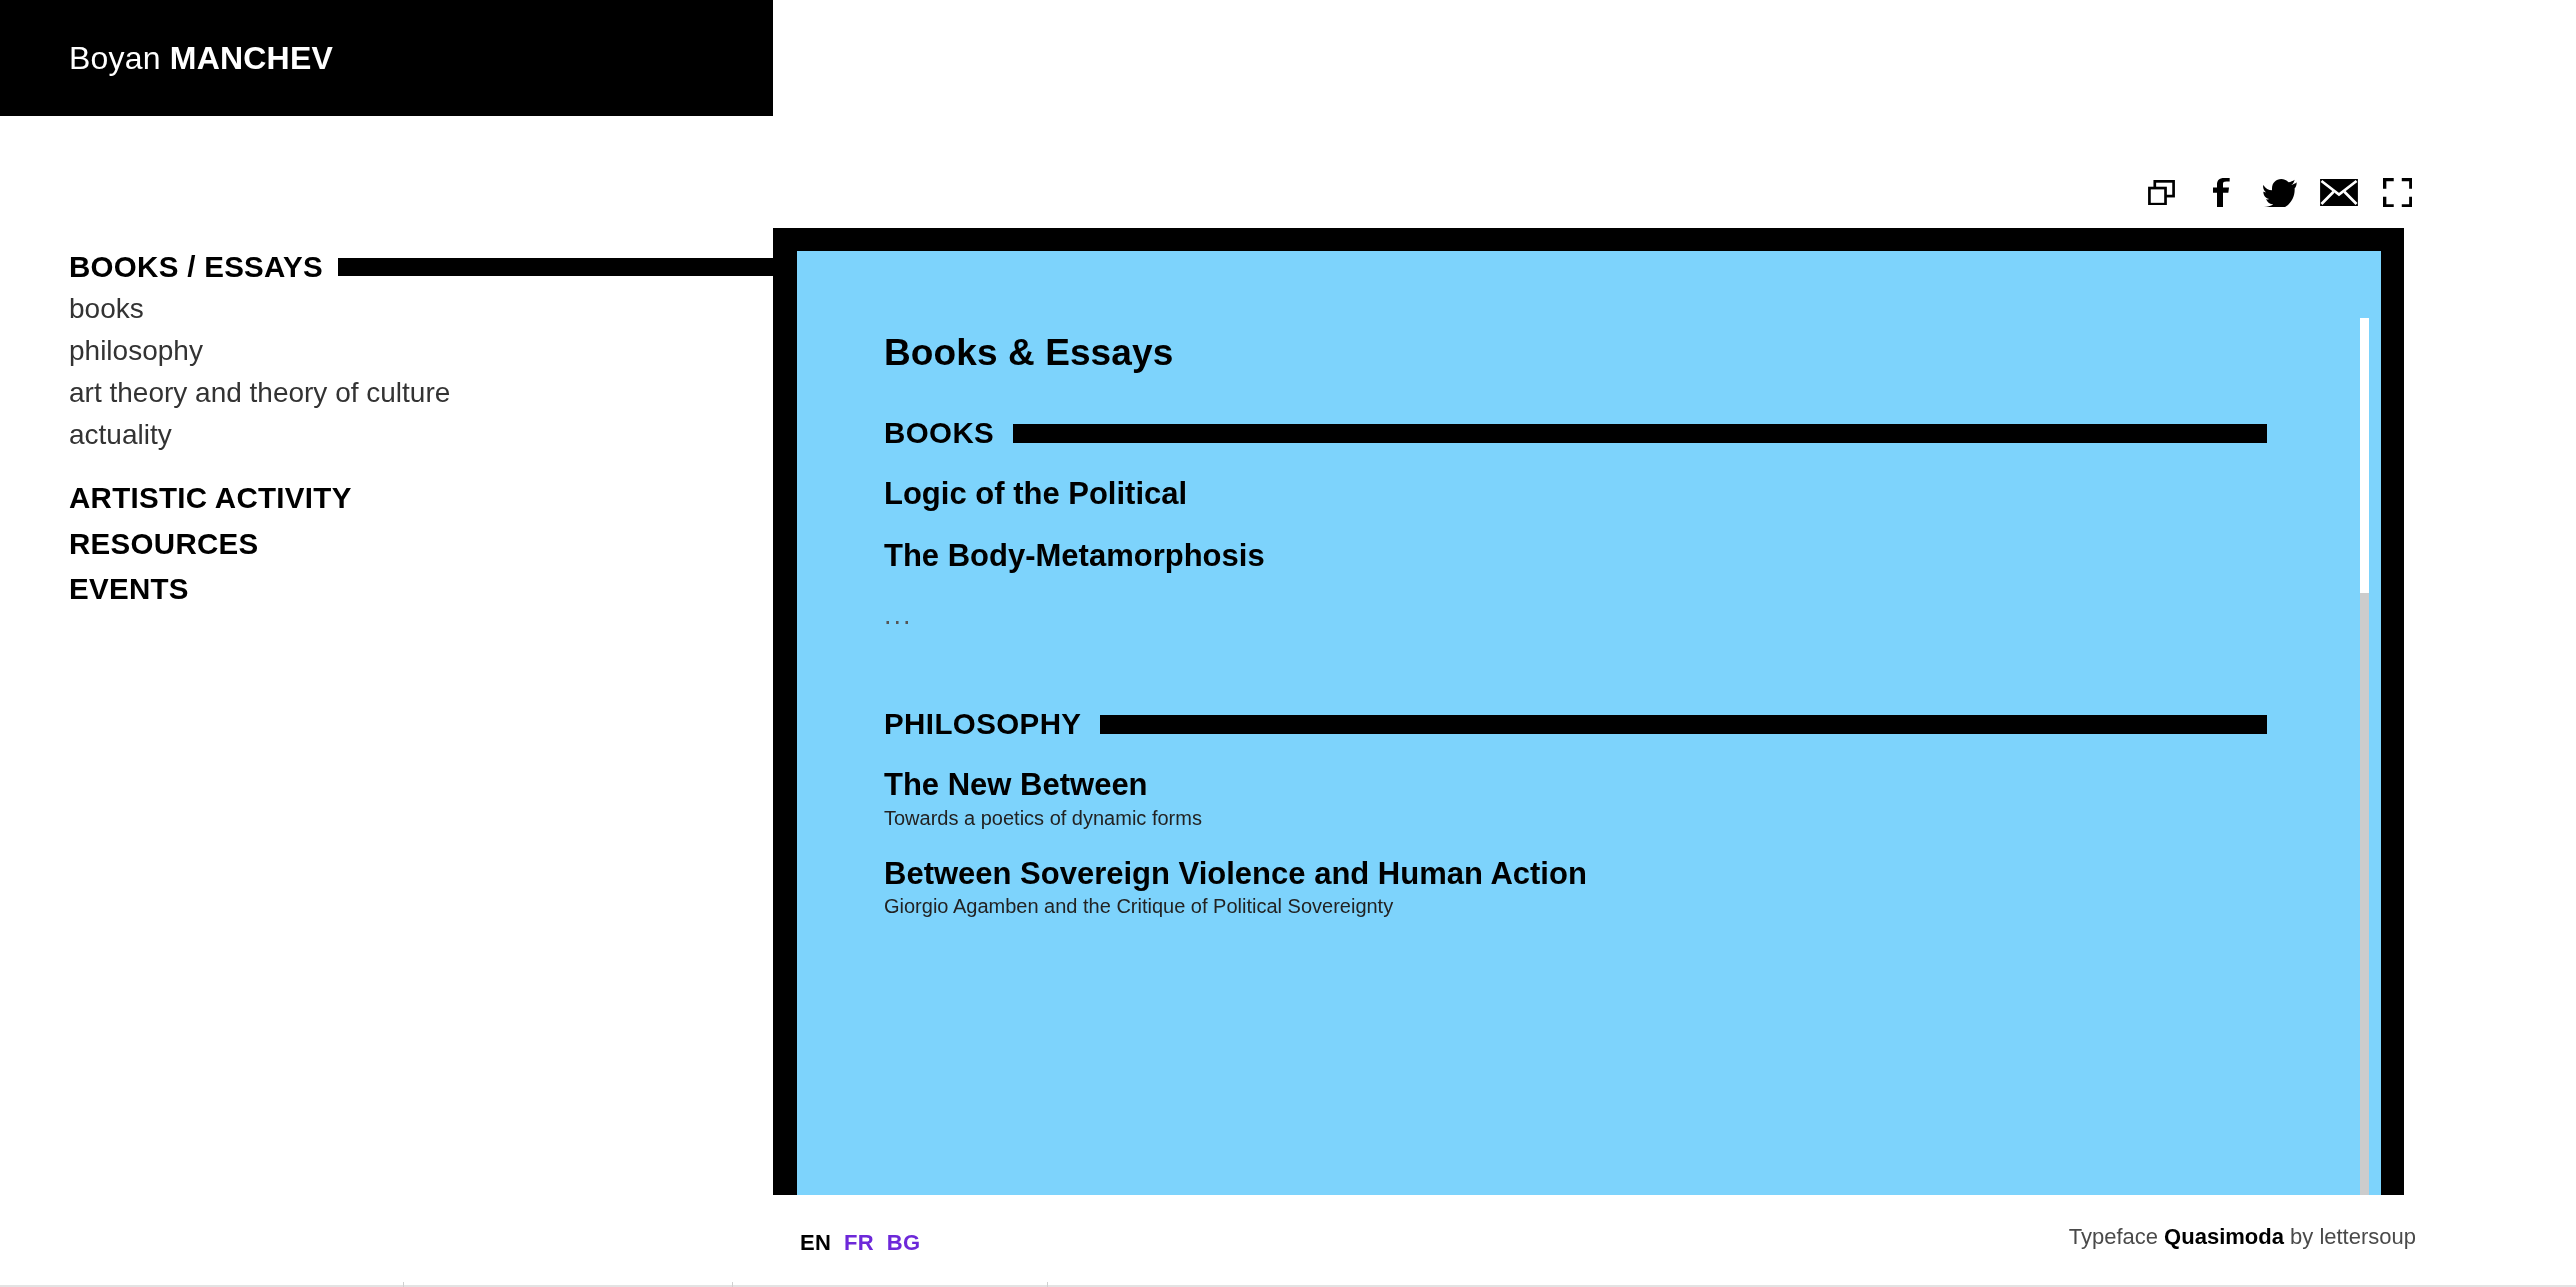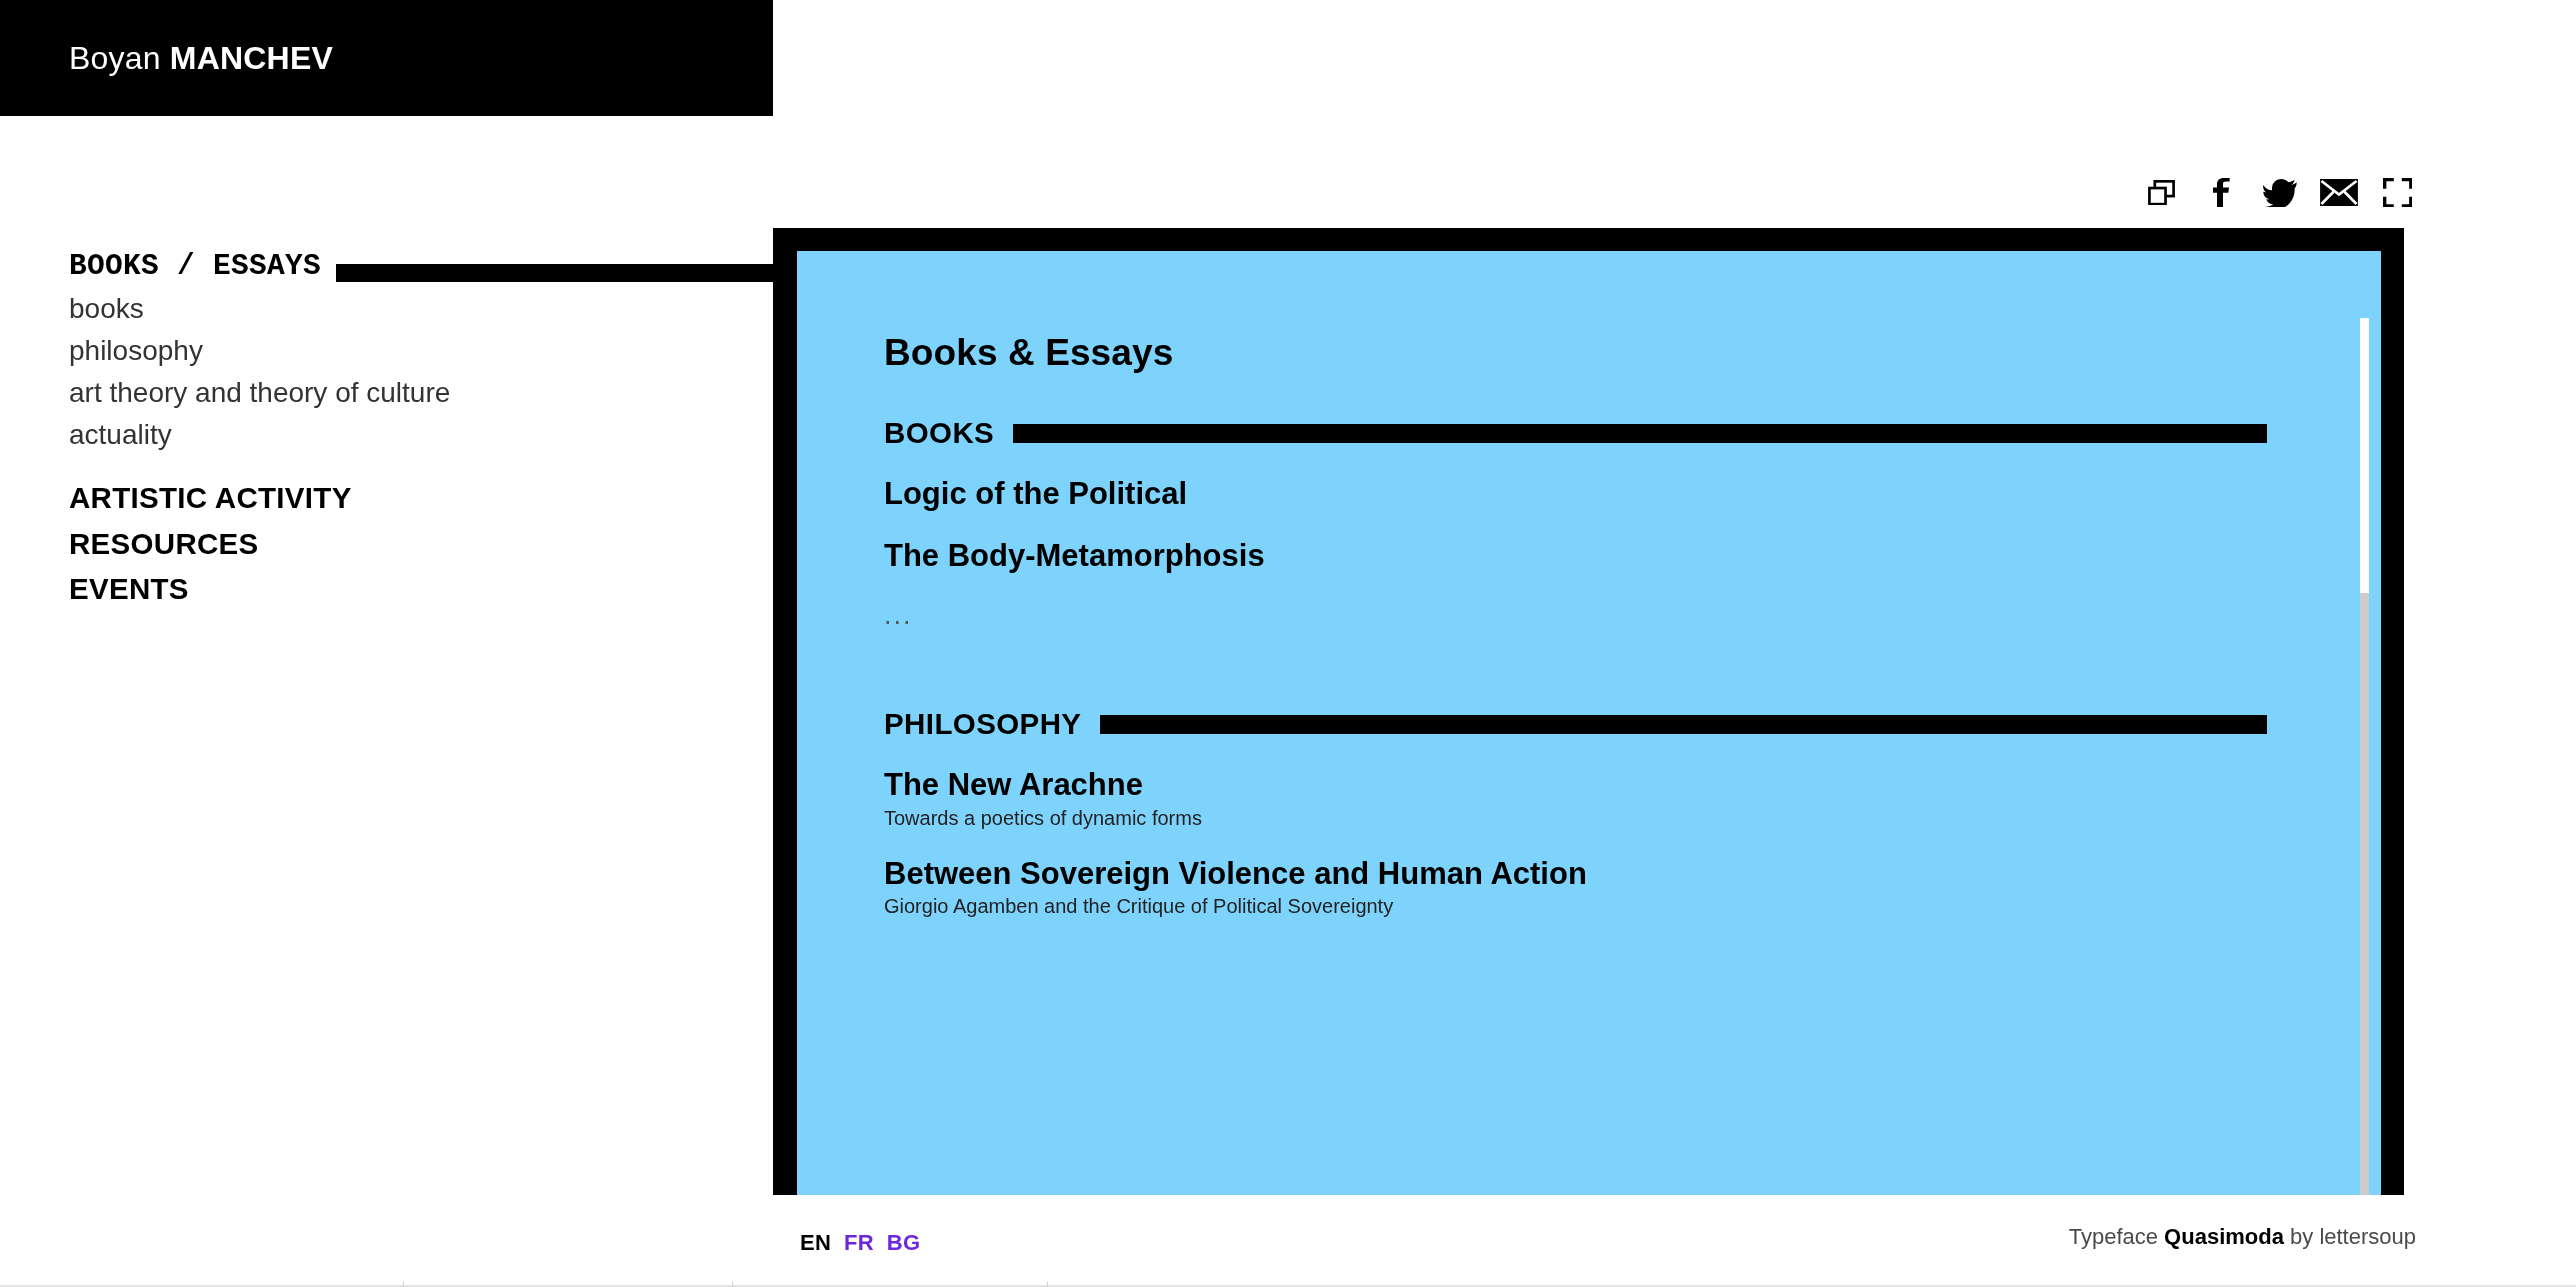--- a/index.html
+++ b/index.html
@@ -70,23 +70,22 @@
   .nav-main {
     font-size: 29.5px;
     font-weight: 700;
     letter-spacing: 0.3px;
     color: #000000;
     line-height: 1.0;
     white-space: nowrap;
   }
   .nav-main-row {
     display: flex;
-    align-items: flex-end;
+    align-items: center;
     width: 100%;
-    font-family: Liberation Mono, monospace;
   }
   .nav-rule {
     flex: 1 1 auto;
     height: 17.5px;
     background: #000000;
     margin-left: 14.8px;
     margin-right: -3.4px;
   }
   .nav-sub {
     font-size: 28px;
@@ -333,21 +332,21 @@
       <div class="ellipsis">...</div>
 
       <div class="section-gap"></div>
 
       <div class="section-head-row">
         <span class="section-head">PHILOSOPHY</span>
         <span class="section-rule"></span>
       </div>
 
       <div class="entry">
-        <div class="entry-title">The New Arachne</div>
+        <div class="entry-title">The New Between</div>
         <div class="entry-sub">Towards a poetics of dynamic forms</div>
       </div>
 
       <div class="entry">
         <div class="entry-title">Between Sovereign Violence and Human Action</div>
         <div class="entry-sub">Giorgio Agamben and the Critique of Political Sovereignty</div>
       </div>
 
 
     </div>

